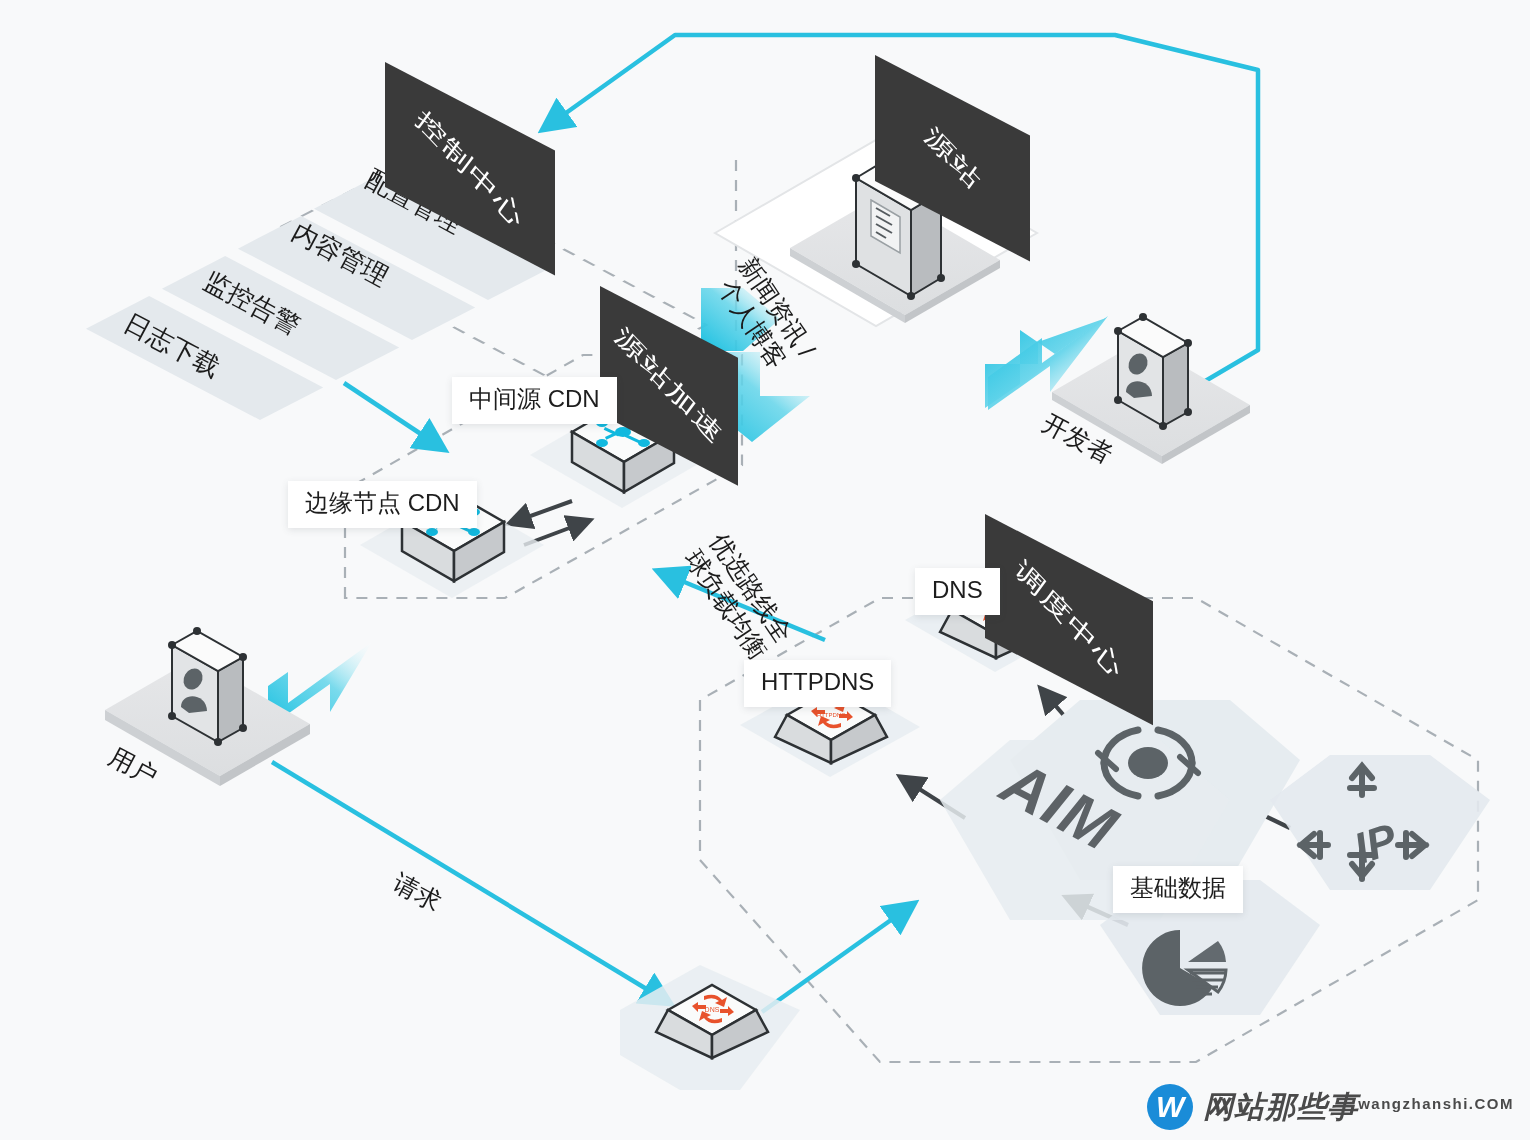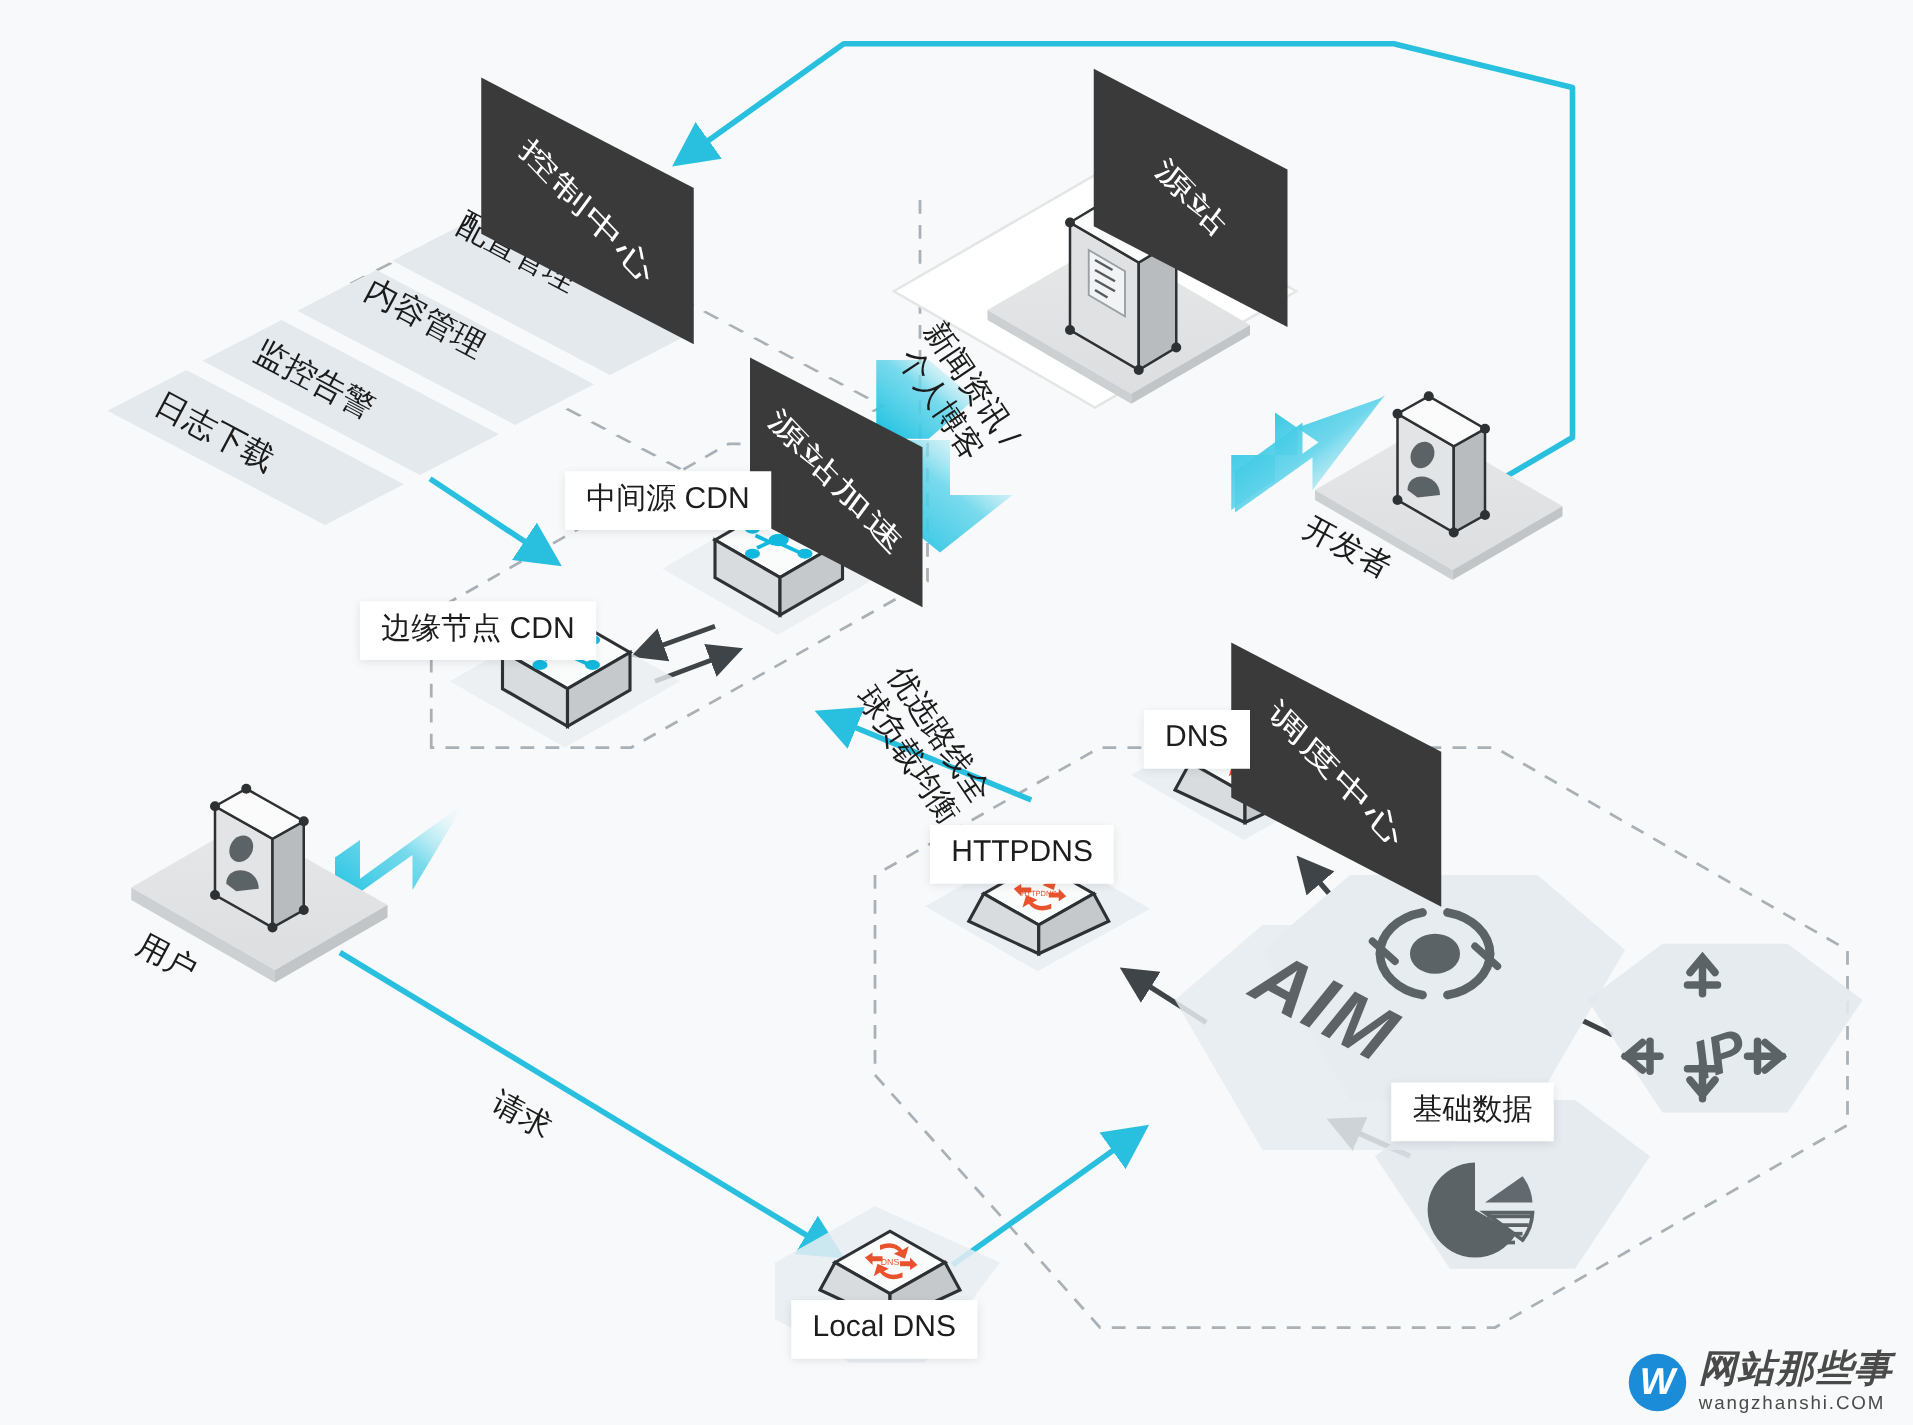--- a/index.html
+++ b/index.html
@@ -39,23 +39,23 @@
     font-size:62px;font-weight:bold;font-style:italic;letter-spacing:2px;
   }
 
   
   #watermark{position:absolute;right:16px;bottom:10px;display:flex;align-items:center;gap:10px;z-index:90;}
   #watermark .wm-circle{
     width:46px;height:46px;border-radius:50%;background:#1a8cd8;
     color:#fff;font-weight:bold;font-size:30px;font-style:italic;
     display:flex;align-items:center;justify-content:center;
   }
-  #watermark .wm-txt{display:flex;flex-direction:column;line-height:1;}
+  #watermark .wm-txt{display:flex;flex-direction:row;line-height:1;}
   #watermark .wm-cn{font-size:30px;font-weight:bold;font-style:italic;color:#4a4a4a;letter-spacing:1px;}
-  #watermark .wm-en{font-size:15px;font-weight:normal;color:#4a4a4a;letter-spacing:1.5px;margin-top:4px;}
+  #watermark .wm-en{font-size:15px;font-weight:bold;color:#4a4a4a;letter-spacing:1.5px;margin-top:4px;}
 </style>
 </head>
 <body>
 
 <div id="stage">
 
 <svg class="layer" viewBox="0 0 1530 1140">
   <defs>
     <linearGradient id="cyanFade1" x1="1" y1="0" x2="0" y2="1">
       <stop offset="0%" stop-color="#ffffff" stop-opacity="0.15"></stop>
@@ -409,21 +409,20 @@
 </div>
 
 <div class="callout" style="left:452px;top:377px;">中间源 CDN</div>
 
 <div class="callout" style="left:288px;top:481px;">边缘节点 CDN</div>
 
 <div class="callout" style="left:915px;top:568px;">DNS</div>
 
 <div class="callout" style="left:744px;top:660px;">HTTPDNS</div>
 
-<div class="callout" style="left:633px;top:1040px;">Local DNS</div>
 
 <div class="callout" style="left:1113px;top:866px;">基础数据</div>
 
 <div id="watermark">
   <div class="wm-circle">W</div>
   <div class="wm-txt">
     <div class="wm-cn">网站那些事</div>
     <div class="wm-en">wangzhanshi.COM</div>
   </div>
 </div>

